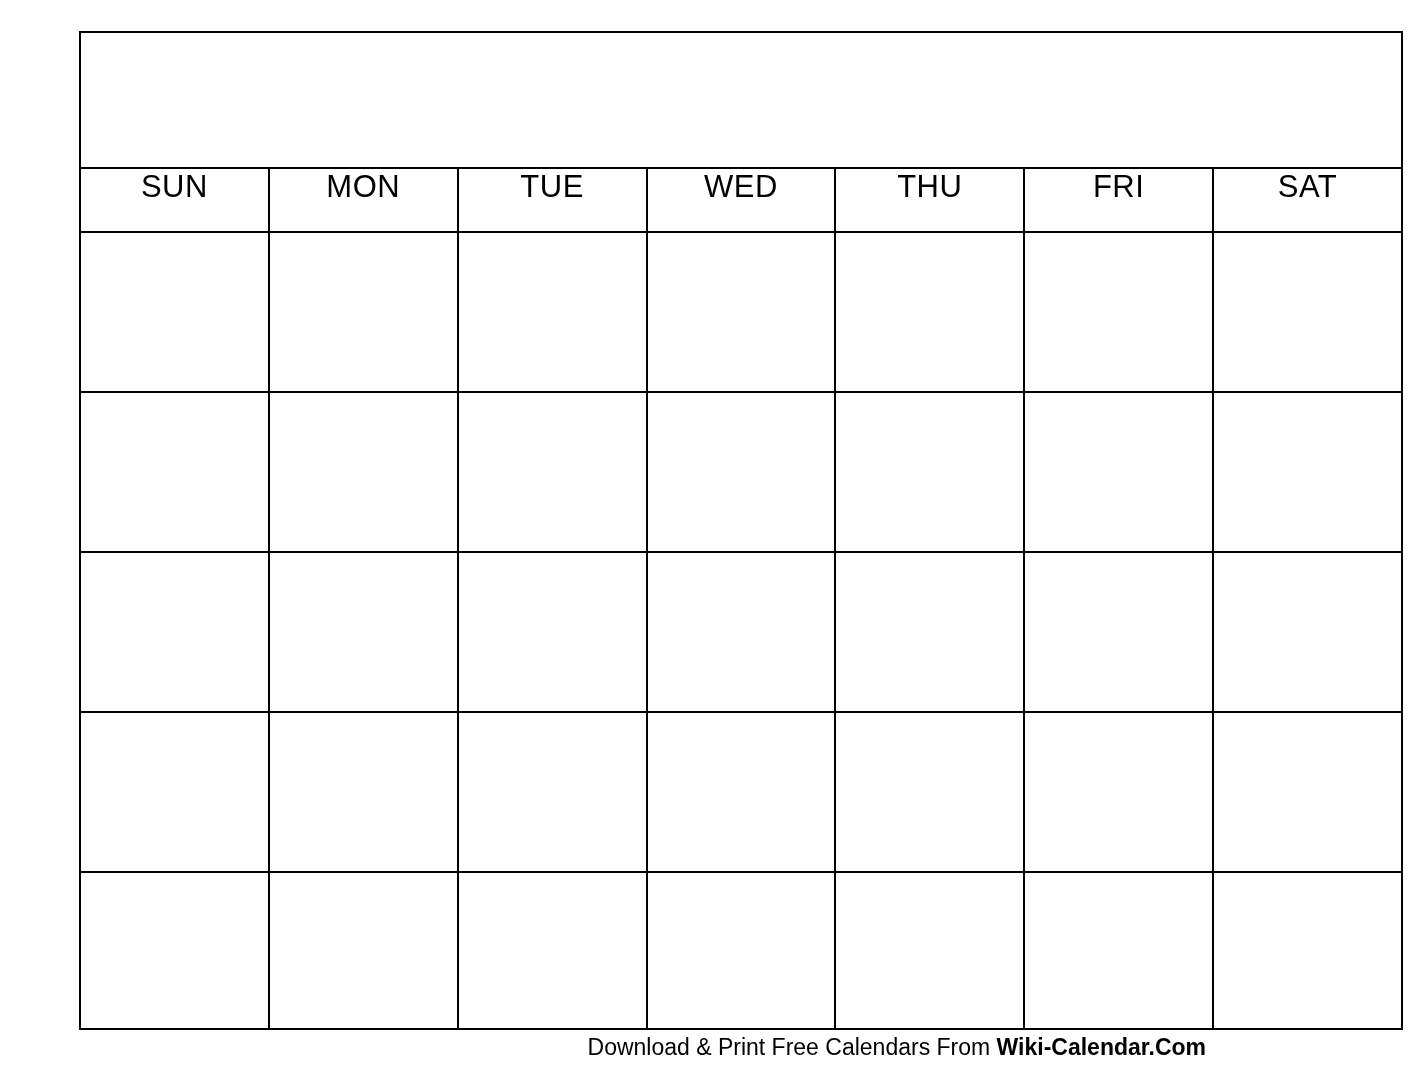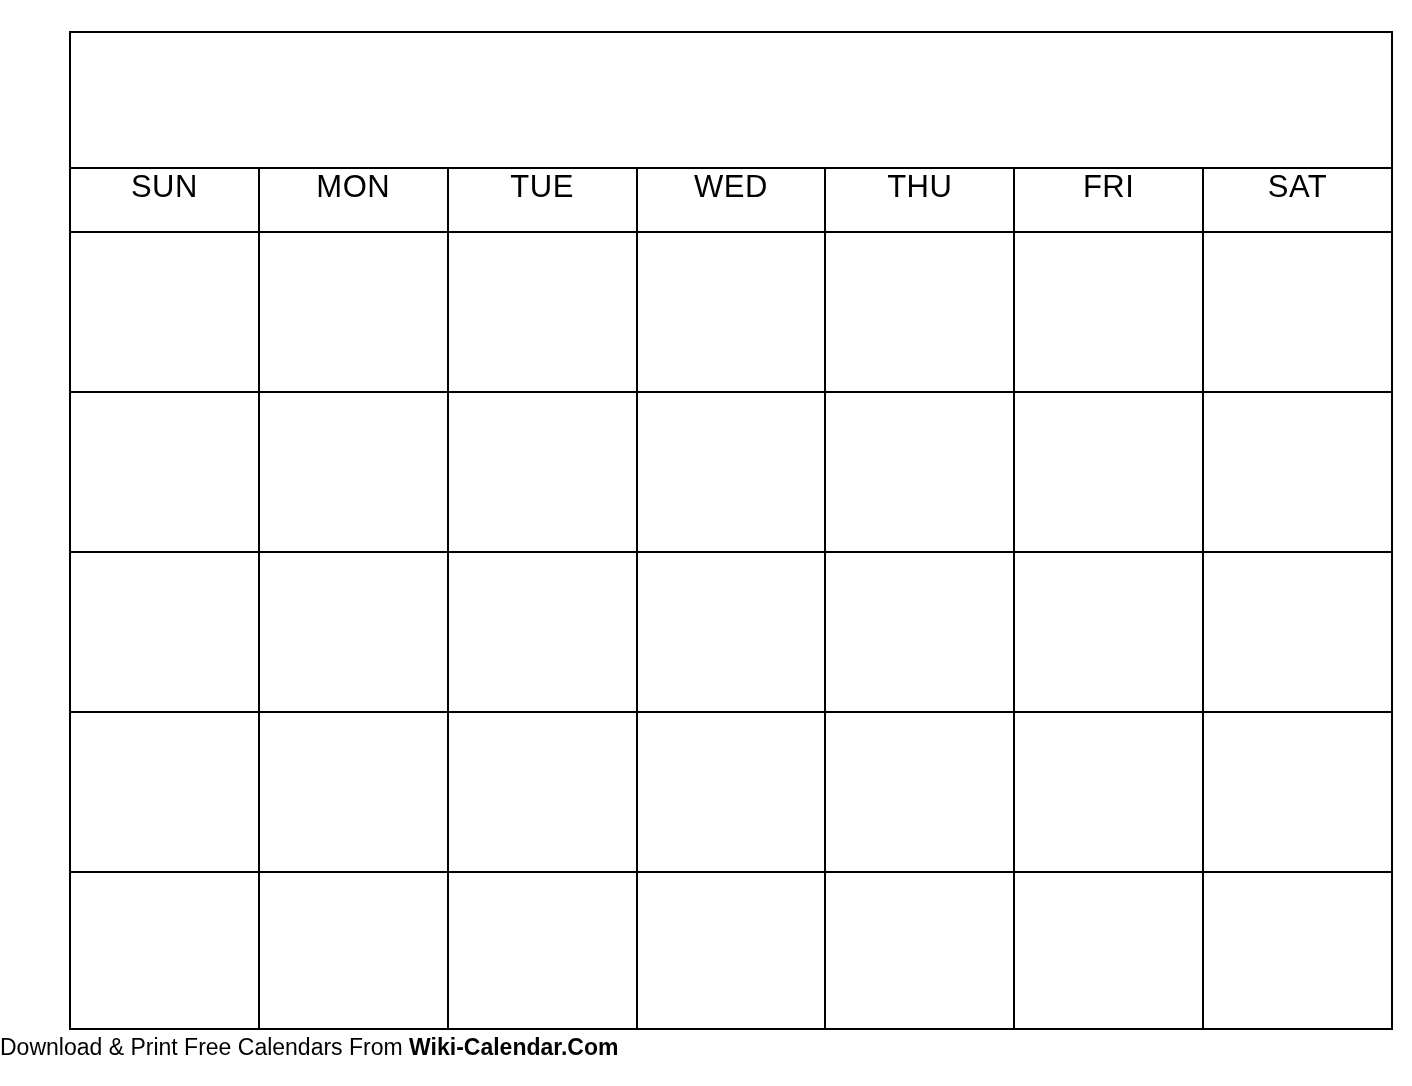--- a/index.html
+++ b/index.html
@@ -15,21 +15,21 @@
     overflow: hidden;
   }
   .page {
     position: relative;
     width: 1412px;
     height: 1086px;
     box-sizing: border-box;
   }
   .calendar-wrap {
     position: absolute;
-    left: 40px;
+    left: 50px;
     top: 31px;
     width: 1324px;
     padding-left: 29px;
   }
   table.calendar {
     border-collapse: collapse;
     table-layout: fixed;
     width: 1324px;
   }
   table.calendar td,
@@ -71,21 +71,21 @@
     left: 8px;
     top: 4px;
     font-size: 26px;
     line-height: 1;
   }
   .footer {
     position: absolute;
     left: 0;
     top: 1034px;
     width: 1206px;
-    text-align: left;
+    text-align: right;
     font-size: 23px;
     line-height: 1.2;
   }
   .footer .brand {
     font-weight: bold;
   }
 </style>
 </head>
 <body>
 

